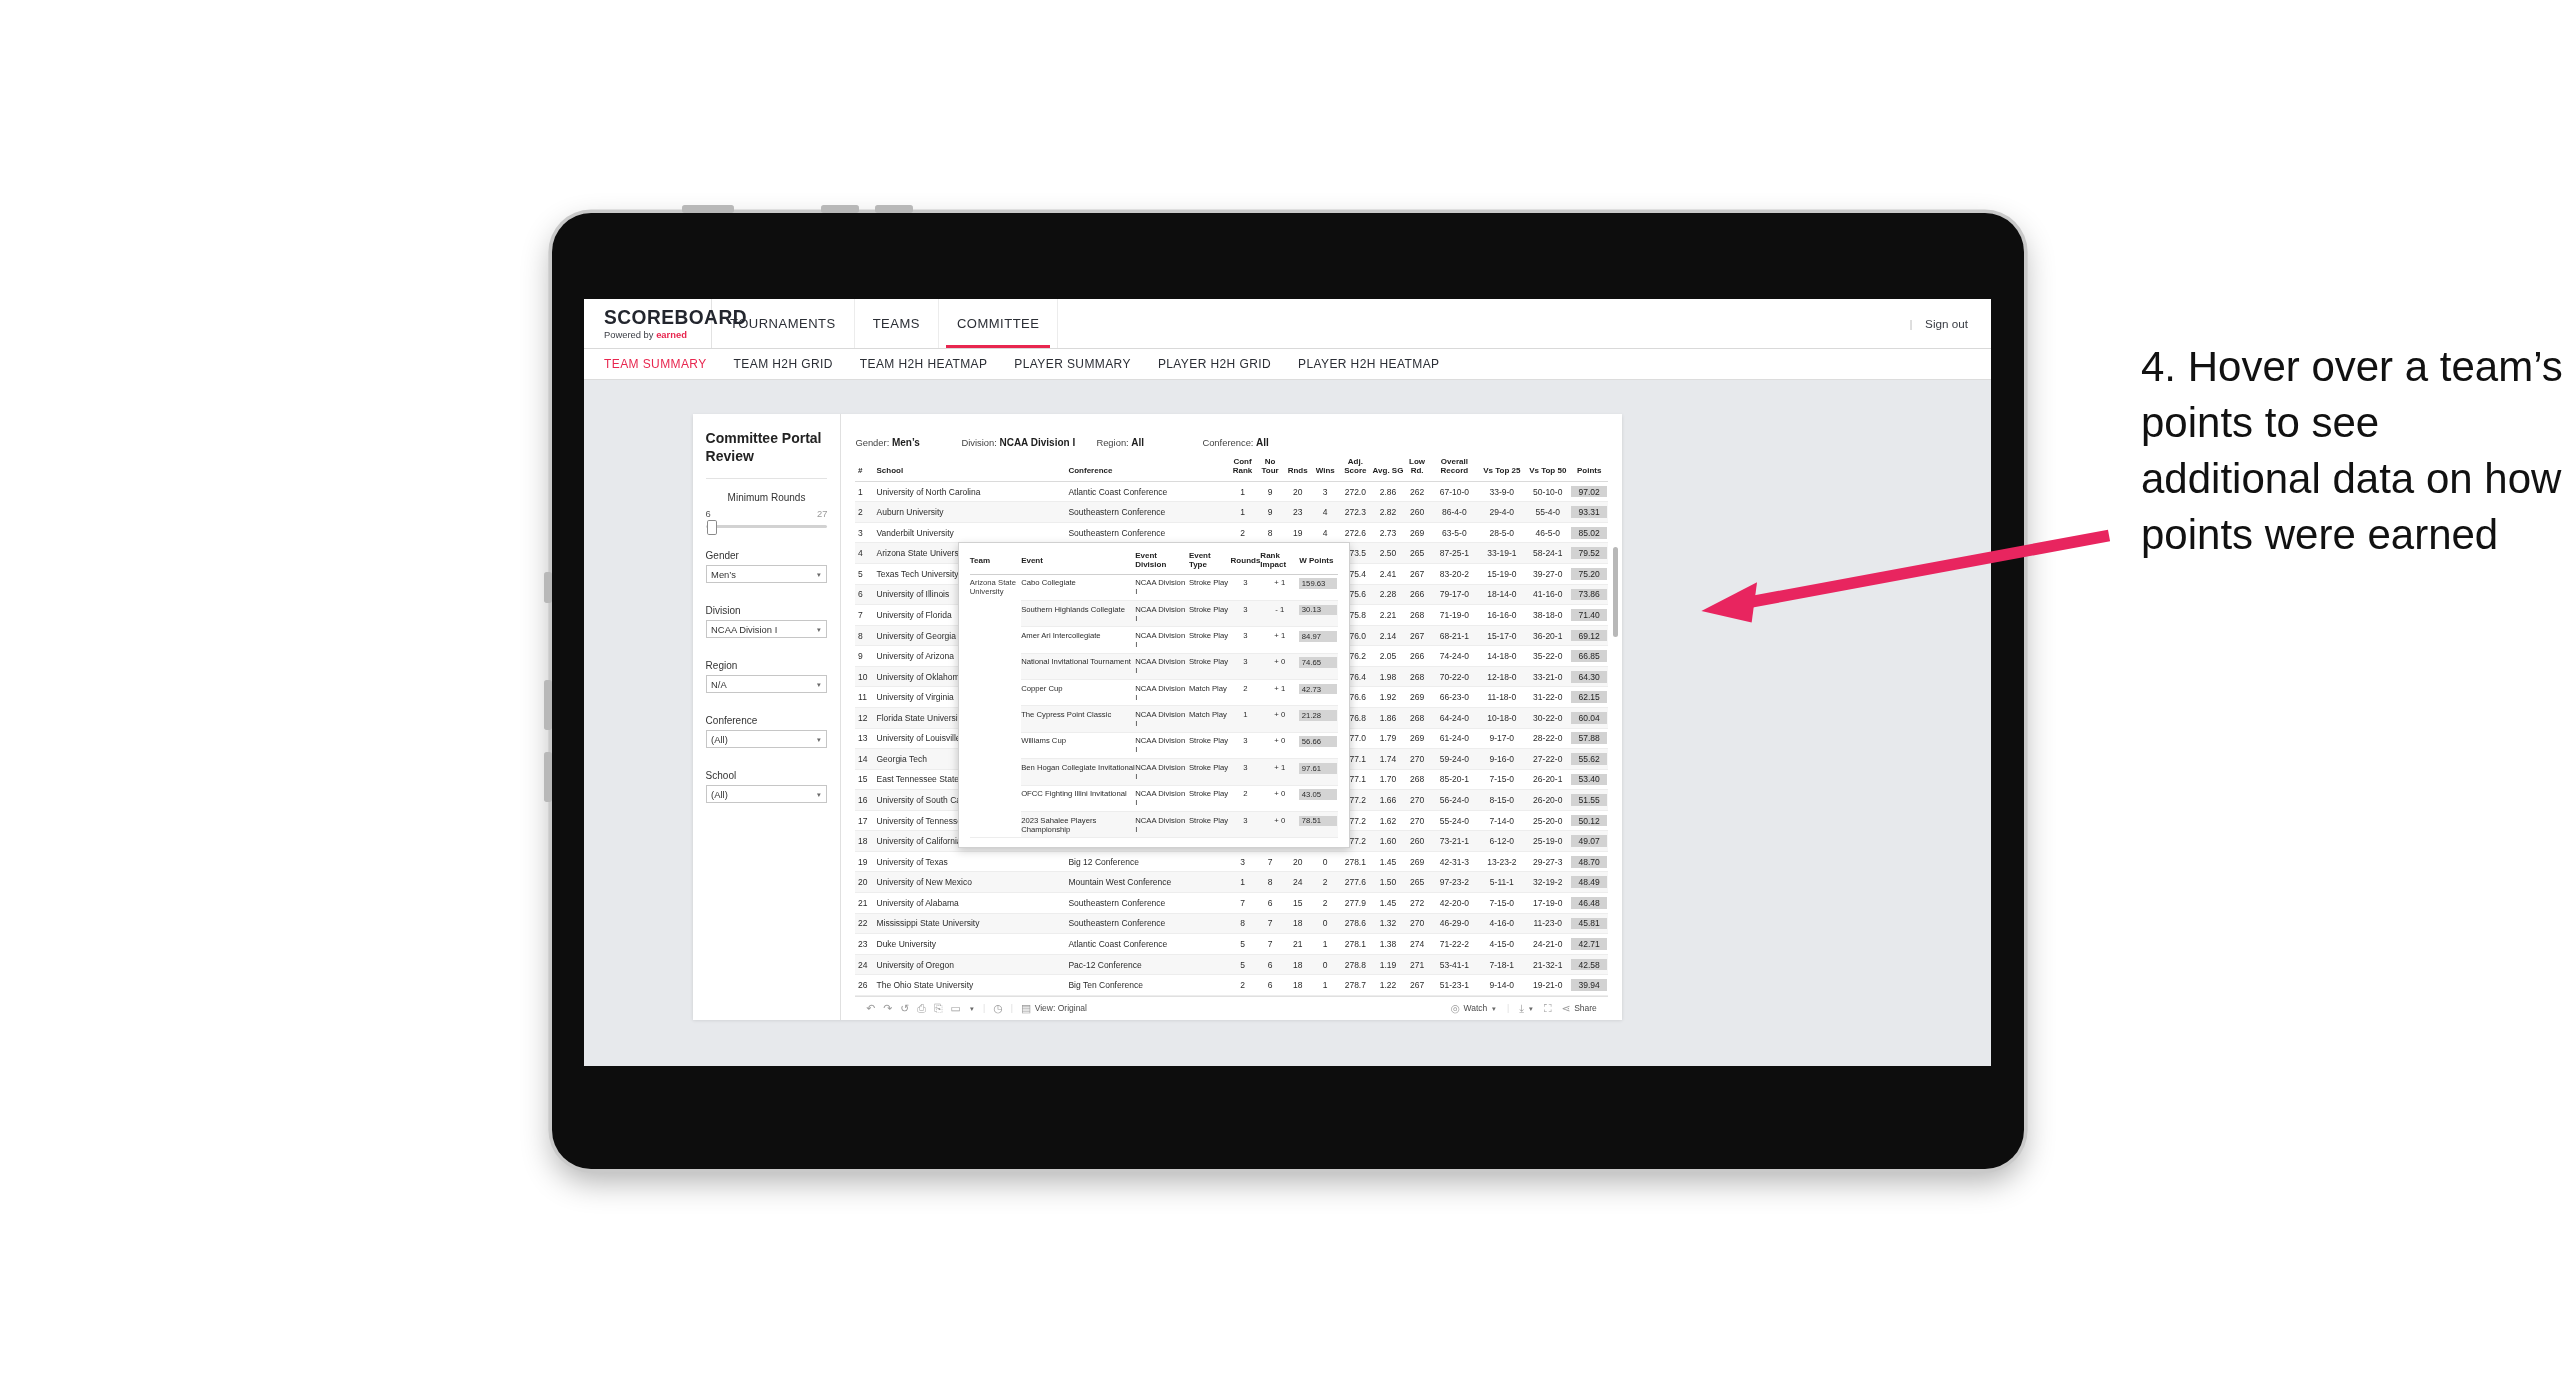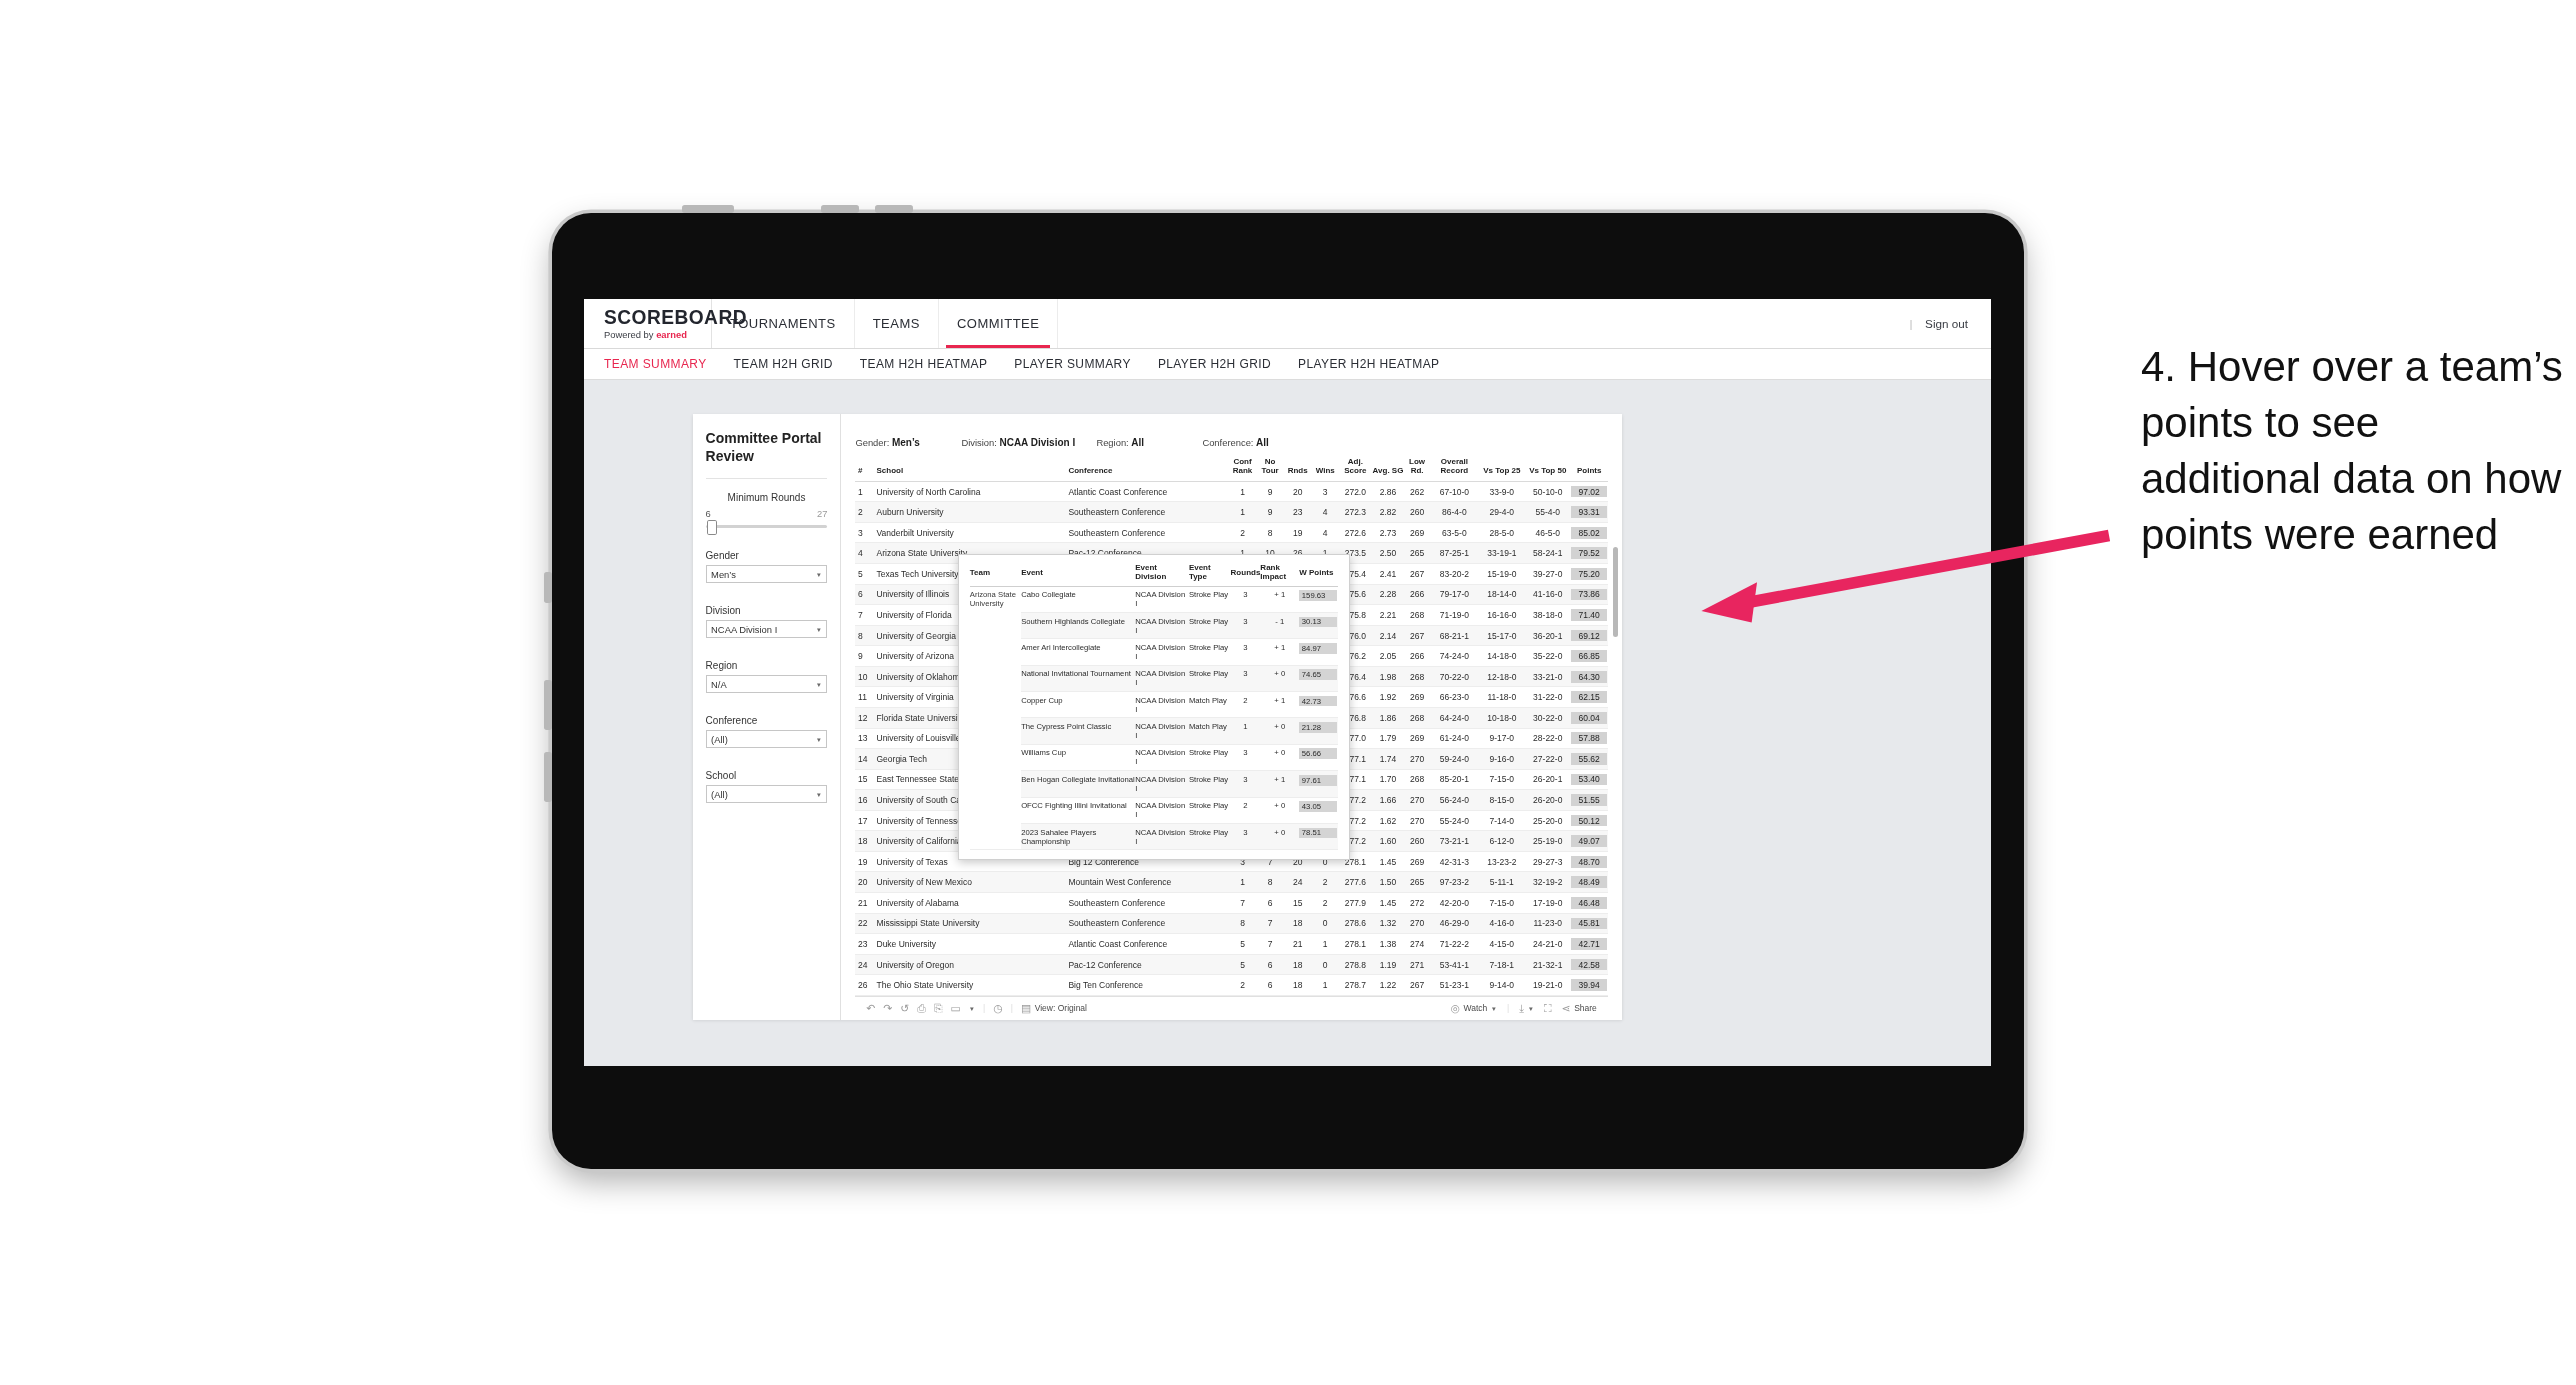--- a/index.html
+++ b/index.html
@@ -98,21 +98,21 @@
   .c-pts{width:36px;text-align:center;}
   td.c-pts span{display:inline-block;min-width:30.5px;padding:0.9px 2.7px;
                 background:#d2d2d2;color:#1e1e1e;}
   tbody tr:nth-child(even){background:#f7f7f7;}
 
   
   #tbl-scroll{position:absolute;right:3.6px;top:133px;width:5.4px;height:90px;
               background:#b8b8b8;border-radius:2.7px;}
 
   
-  #tooltip{position:absolute;left:117px;top:140px;width:368px;background:#fff;
+  #tooltip{position:absolute;left:117px;top:128px;width:368px;background:#fff;
            border:0.9px solid #d0d0d0;box-shadow:0 2.7px 9px rgba(0,0,0,.22);
            padding:8px 10.8px 9px 10.8px;z-index:40;}
   table.tt{width:100%;border-collapse:collapse;font-size:7.7px;color:#2b2b2b;}
   table.tt th{font-weight:bold;font-size:8px;color:#1e1e1e;
               padding:0 0 4.5px 0;border-bottom:0.9px solid #cfcfcf;text-align:left;}
   table.tt td{padding:3.7px 0;border-bottom:0.9px solid #ededed;vertical-align:top;}
   .tt-team{width:57px;color:#3a3a3a;}
   .tt-ev{width:135px;}
   .tt-div{width:61px;}
   .tt-type{width:48px;}

